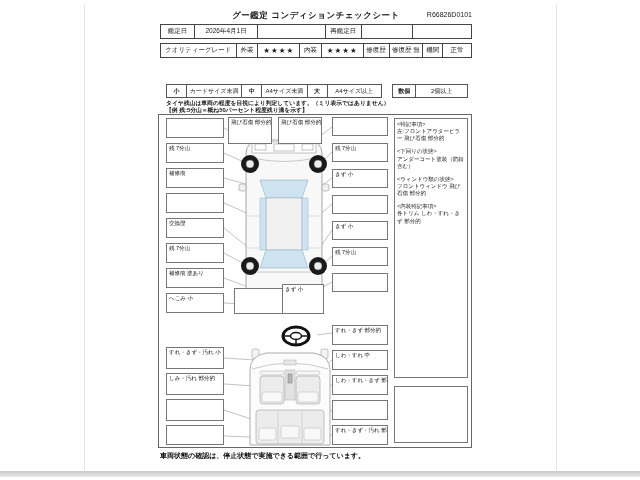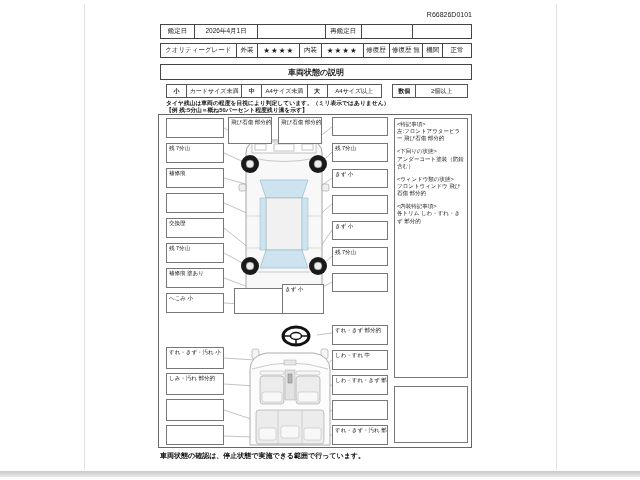--- a/index.html
+++ b/index.html
@@ -43,20 +43,21 @@
 </style>
 </head>
 <body>
 
 <div class="page">
 
   <div class="edge-v" style="left:84px;"></div>
   <div class="edge-v" style="left:556px;"></div>
   <div class="bottom-band"></div>
 
+  <div class="doc-title">グー鑑定 コンディションチェックシート</div>
   <div class="doc-code">R66826D0101</div>
 
   <div class="trow" style="left:160px; top:24px; width:312px; height:15px;">
     <div class="tcell" style="width:34px;">鑑定日</div>
     <div class="tcell" style="width:64px;">2026年4月1日</div>
     <div class="tcell" style="width:68px;"></div>
     <div class="tcell" style="width:36px;">再鑑定日</div>
     <div class="tcell" style="width:52px;"></div>
     <div class="tcell" style="width:58px;"></div>
   </div>
@@ -66,21 +67,20 @@
     <div class="tcell" style="width:22px;">外装</div>
     <div class="tcell stars" style="width:42px;">★★★★</div>
     <div class="tcell" style="width:22px;">内装</div>
     <div class="tcell stars" style="width:42px;">★★★★</div>
     <div class="tcell" style="width:26px;">修復歴</div>
     <div class="tcell" style="width:34px;">修復歴 無</div>
     <div class="tcell" style="width:20px;">機関</div>
     <div class="tcell" style="width:28px;">正常</div>
   </div>
 
-  <div class="section-header">車両状態の説明</div>
 
   <div class="legend" style="left:166px; top:84px; width:216px;">
     <div class="lcell" style="width:20px; font-weight:bold;">小</div>
     <div class="lcell" style="width:56px;">カードサイズ未満</div>
     <div class="lcell" style="width:20px; font-weight:bold;">中</div>
     <div class="lcell" style="width:46px;">A4サイズ未満</div>
     <div class="lcell" style="width:20px; font-weight:bold;">大</div>
     <div class="lcell" style="width:54px;">A4サイズ以上</div>
   </div>
   <div class="legend" style="left:392px; top:84px; width:76px;">

